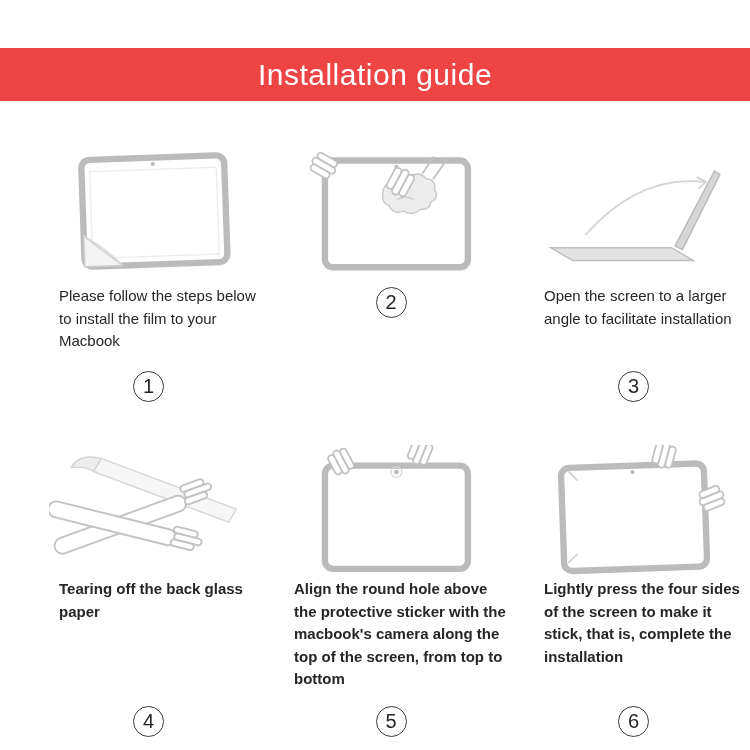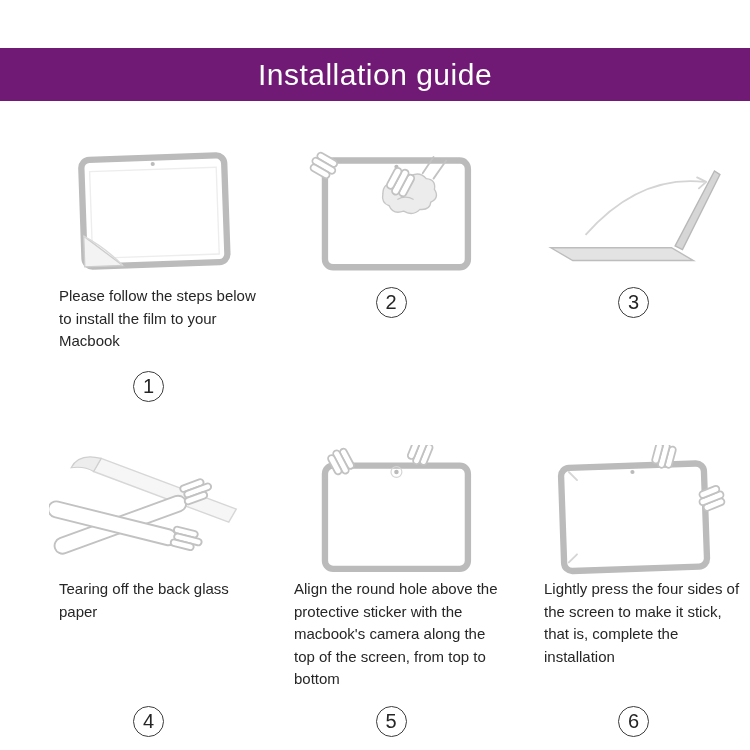--- a/index.html
+++ b/index.html
@@ -11,21 +11,21 @@
   .page {
     width: 750px;
     height: 750px;
     background: #ffffff;
     overflow: hidden;
     position: relative;
   }
   .banner {
     margin-top: 48px;
     height: 53px;
-    background: #701a75;
+    background: #ef4444;
     display: flex;
     align-items: center;
     justify-content: center;
   }
   .banner-title {
     color: #ffffff;
     font-size: 30px;
     font-weight: 400;
     letter-spacing: 0.5px;
   }
@@ -50,21 +50,21 @@
   }
   .row2 .art-box { height: 132px; }
   .caption {
     font-size: 15px;
     line-height: 1.5;
     color: #262626;
     padding: 2px 10px 0 28px;
     height: 84px;
     box-sizing: border-box;
   }
-  .row2 .caption { height: 126px; }
+  .row2 .caption { height: 126px; font-weight: bold; }
   .badge-wrap {
     display: flex;
     justify-content: center;
     margin-top: 4px;
     margin-bottom: 20px;
   }
   .badge {
     width: 31px;
     height: 31px;
     border: 1.6px solid #3c3c3c;
@@ -134,20 +134,21 @@
 
     <div class="cell">
       <div class="art-box">
         <svg width="200" height="128" viewBox="0 0 210 140">
           <path d="M14 108 L146 108 L170 122 L38 122 Z" fill="#e3e3e3" stroke="#bdbdbd" stroke-width="1.5"></path>
           <path d="M150 106 L193 24 L199 28 L158 110 Z" fill="#d6d6d6" stroke="#b8b8b8" stroke-width="1.5"></path>
           <path d="M52 94 Q110 28 182 36" fill="none" stroke="#d4d4d4" stroke-width="2"></path>
           <path d="M174 31 L184 36 L176 43" fill="none" stroke="#d4d4d4" stroke-width="2" stroke-linecap="round" stroke-linejoin="round"></path>
         </svg>
       </div>
+      <div class="caption">Open the screen to a larger angle to facilitate installation</div>
       <div class="badge-wrap">
         <div class="badge">3</div>
       </div>
     </div>
 
   </div>
 
   <div class="grid row2">
 
     <div class="cell">

